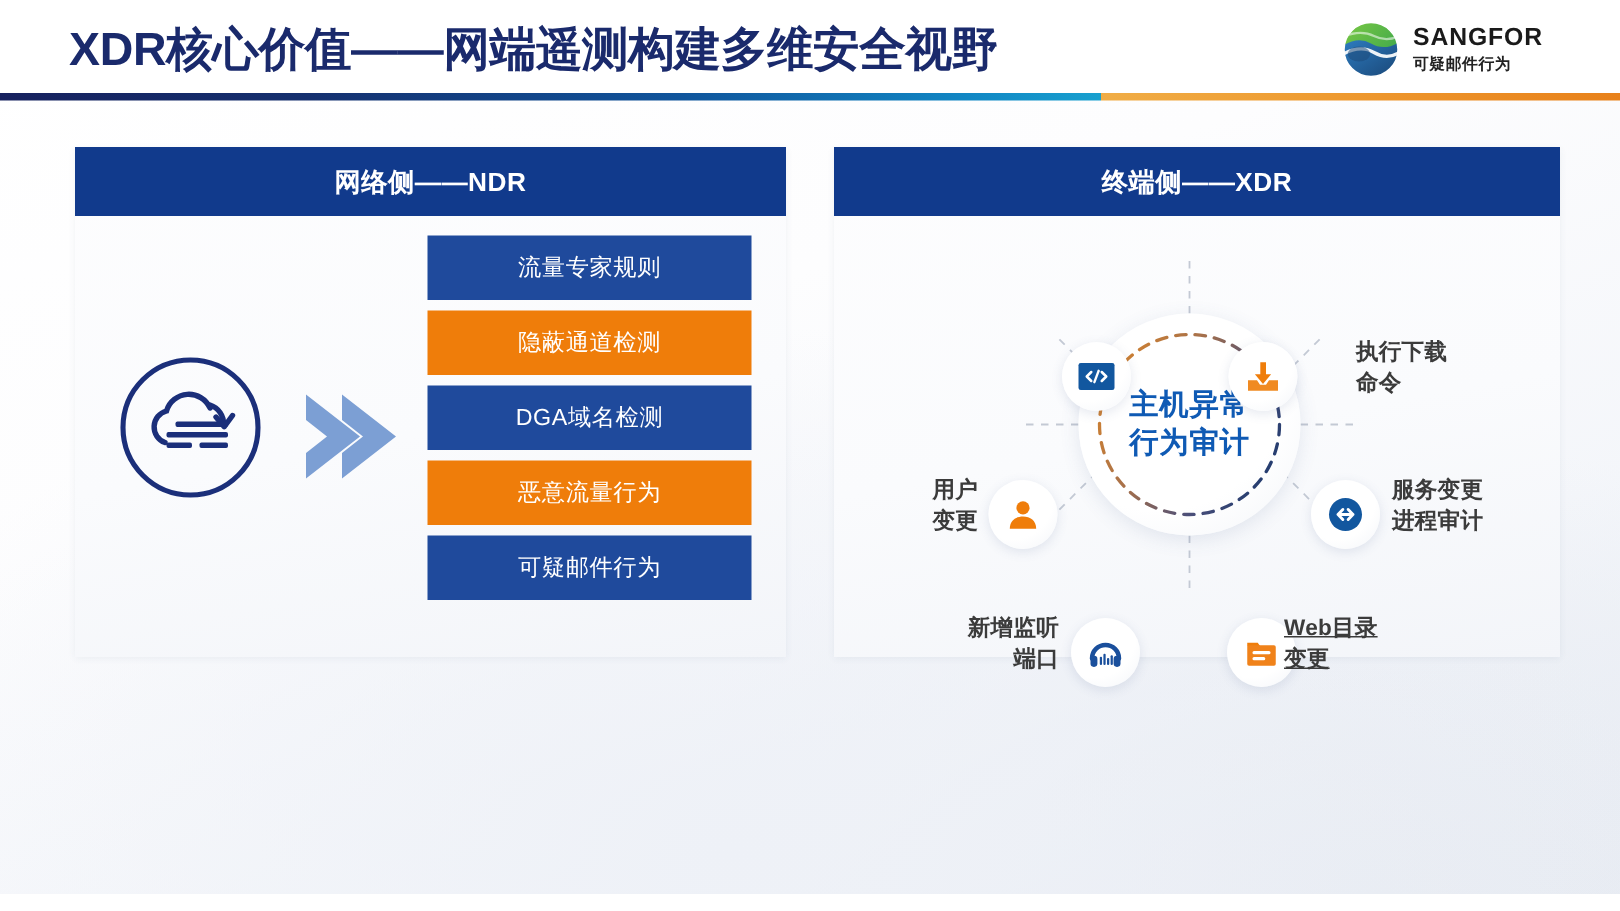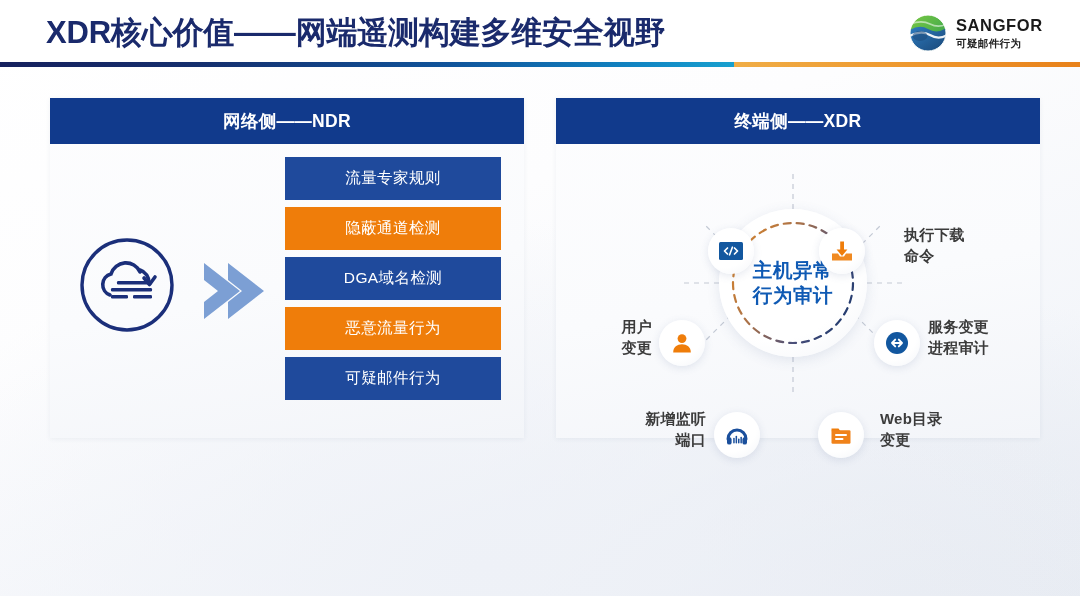--- a/index.html
+++ b/index.html
@@ -40,21 +40,21 @@
     font-weight: 700;
     letter-spacing: -0.2px;
     color: #1a2a6c;
     white-space: nowrap;
     line-height: 38px;
   }
 
   
   #logo {
     position: absolute;
-    right: 22px; top: 13px;
+    right: 36px; top: 13px;
     width: 150px; height: 40px;
   }
   #logo-mark {
     position: absolute;
     left: 0; top: 0;
     width: 40px; height: 40px;
   }
   #logo-text {
     position: absolute;
     left: 48px; top: 3px;
@@ -239,21 +239,21 @@
   #icon-user       { left: 103px; top: 176px; }
   #icon-service    { left: 318px; top: 176px; }
   #icon-port       { left: 158px; top: 268px; }
   #icon-web        { left: 262px; top: 268px; }
 
   #label-remote-cmd { left: 24px;  top: 80px;  width: 122px; }
   #label-download   { left: 318px; top: 80px;  width: 140px; margin-left: 30px; }
   #label-user       { left: 10px;  top: 172px; width: 86px;  }
   #label-service    { left: 372px; top: 172px; width: 110px; }
   #label-port       { left: 26px;  top: 264px; width: 124px; }
-  #label-web        { left: 324px; top: 264px; width: 130px; }
+  #label-web        { left: 300px; top: 264px; width: 130px; text-decoration: underline; }
 </style>
 </head>
 <body>
 
 <div id="slide">
 
   <div id="header">
 
     <div id="page-title">XDR核心价值——网端遥测构建多维安全视野</div>
 

